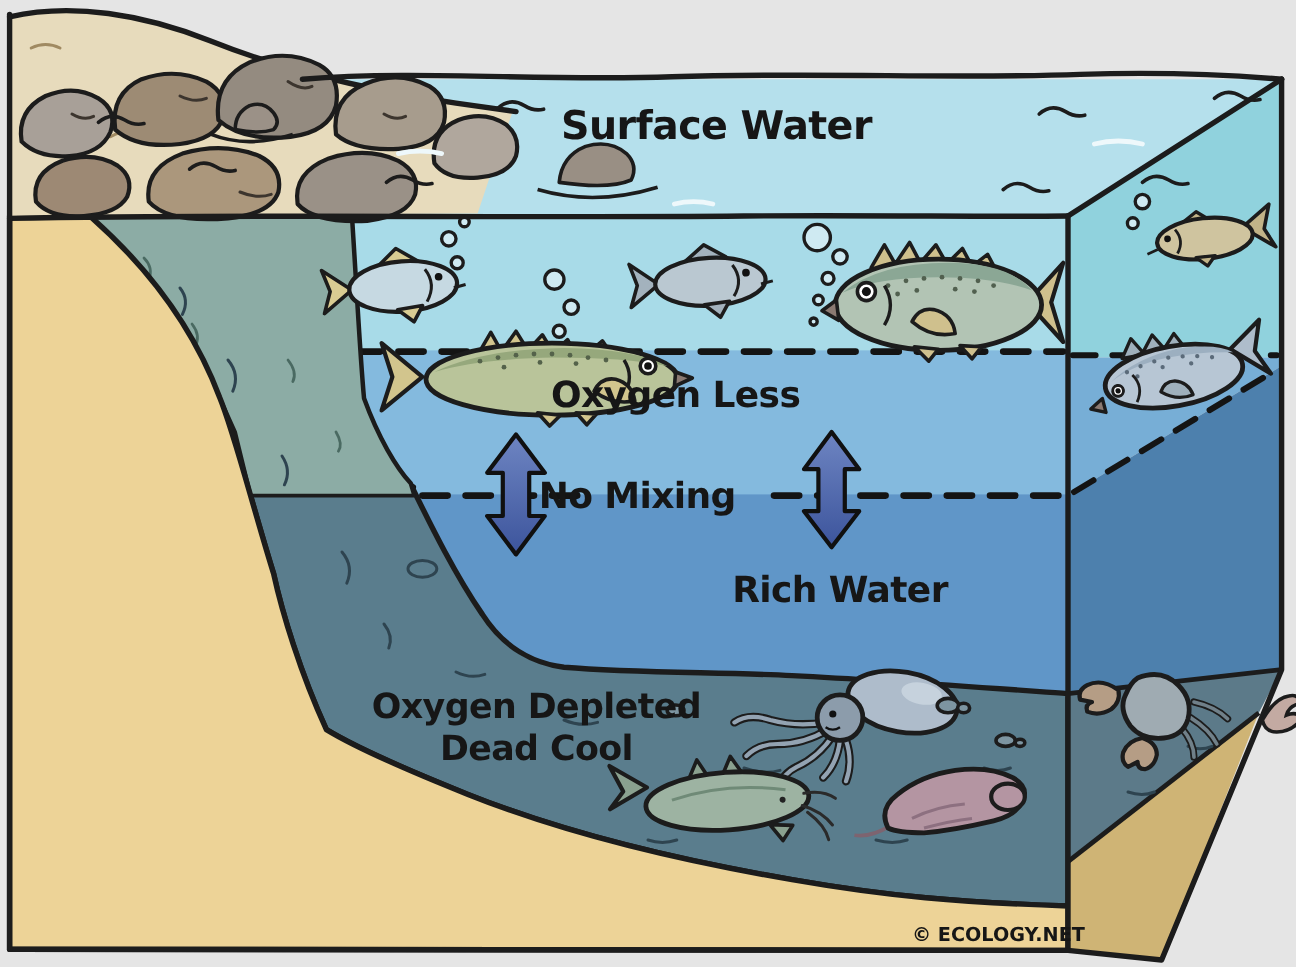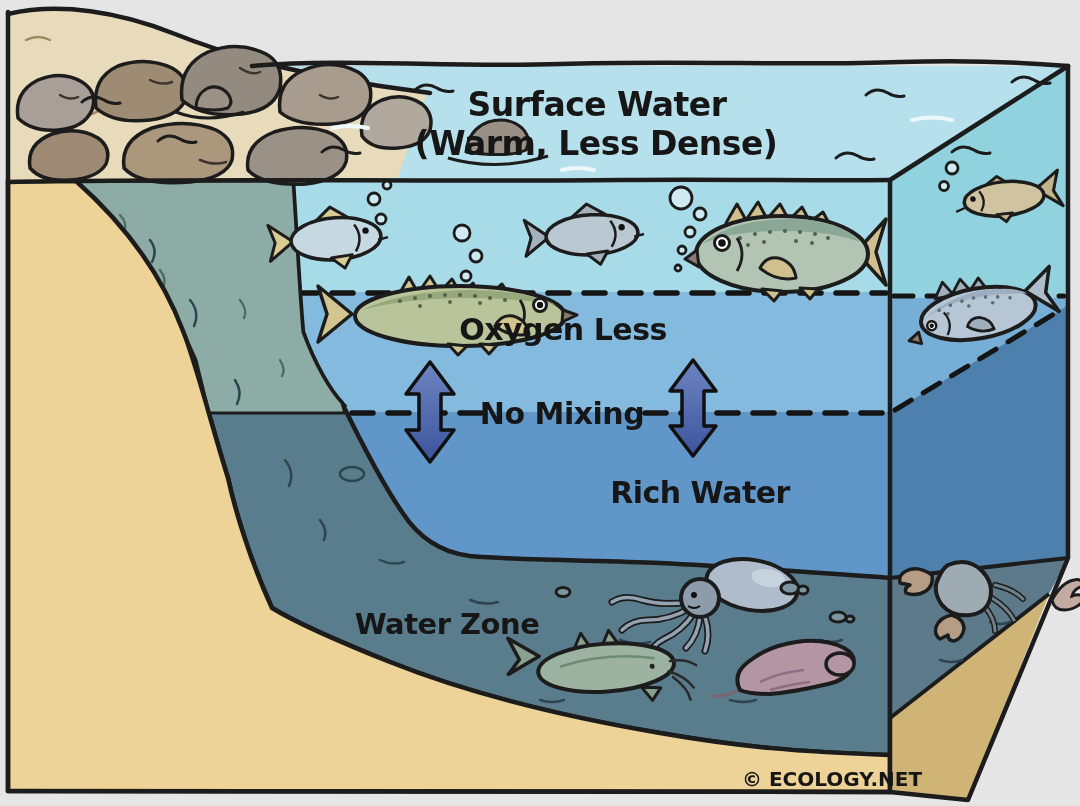--- a/index.html
+++ b/index.html
@@ -4,21 +4,21 @@
 <style>
   html,body{margin:0;padding:0;background:#fff;}
   .stage{position:relative;width:1080px;height:806px;background:#e5e5e5;overflow:hidden;
          font-family:"DejaVu Sans",sans-serif;}
   .scene{position:absolute;inset:0;}
   .lbl{position:absolute;transform:translate(-50%,-50%);font-weight:bold;color:#161616;
        white-space:nowrap;text-align:center;letter-spacing:-0.5px;line-height:1;}
   .lbl.big{font-size:33px;}
   .lbl.med{font-size:30px;}
   .lbl.dead{font-size:29px;}
-  .lbl.mark{font-size:20px;letter-spacing:0;}
+  .lbl.mark{font-size:16px;letter-spacing:0;}
 </style>
 </head>
 <body>
 
 <div class="stage">
 <svg class="scene" width="1080" height="806" viewBox="0 0 1080 806">
   <defs>
     <linearGradient id="ag" x1="0" y1="0" x2="0" y2="1">
       <stop offset="0" stop-color="#6e85c2"></stop>
       <stop offset="1" stop-color="#3c549c"></stop>
@@ -357,19 +357,19 @@
     <ellipse cx="838" cy="617" rx="8" ry="5"></ellipse>
         <ellipse cx="850" cy="619" rx="4" ry="3"></ellipse>
     <ellipse cx="563" cy="592" rx="7" ry="4.5"></ellipse>
   </g>
 
   <path d="M430,362 L454,394 L441,394 L441,430 L454,430 L430,462 L406,430 L419,430 L419,394 L406,394 Z" fill="url(#ag)" stroke="#101010" stroke-width="3.5" stroke-linejoin="round"></path>
   <path d="M693,360 L716,391 L704,391 L704,426 L716,426 L693,456 L670,426 L682,426 L682,391 L670,391 Z" fill="url(#ag)" stroke="#101010" stroke-width="3.5" stroke-linejoin="round"></path>
 </svg>
 
 <div class="lbl big" style="left:597px;top:104px">Surface Water</div>
-<div class="lbl big" style="left:596px;top:143px">(Warm, Less Dense)</div>
 <div class="lbl med" style="left:563px;top:330px">Oxygen Less</div>
-<div class="lbl med" style="left:562px;top:414px">No Mixing</div>
+<div class="lbl med" style="left:531px;top:414px">No Mixing</div>
 <div class="lbl med" style="left:700px;top:493px">Rich Water</div>
-<div class="lbl dead" style="left:447px;top:624px">Water Zone</div>
+<div class="lbl dead" style="left:447px;top:589px">Oxygen Depleted</div>
+<div class="lbl dead" style="left:447px;top:624px">Dead Cool</div>
 <div class="lbl mark" style="left:832px;top:779px">© ECOLOGY.NET</div>
 </div>
 
 </body></html>

